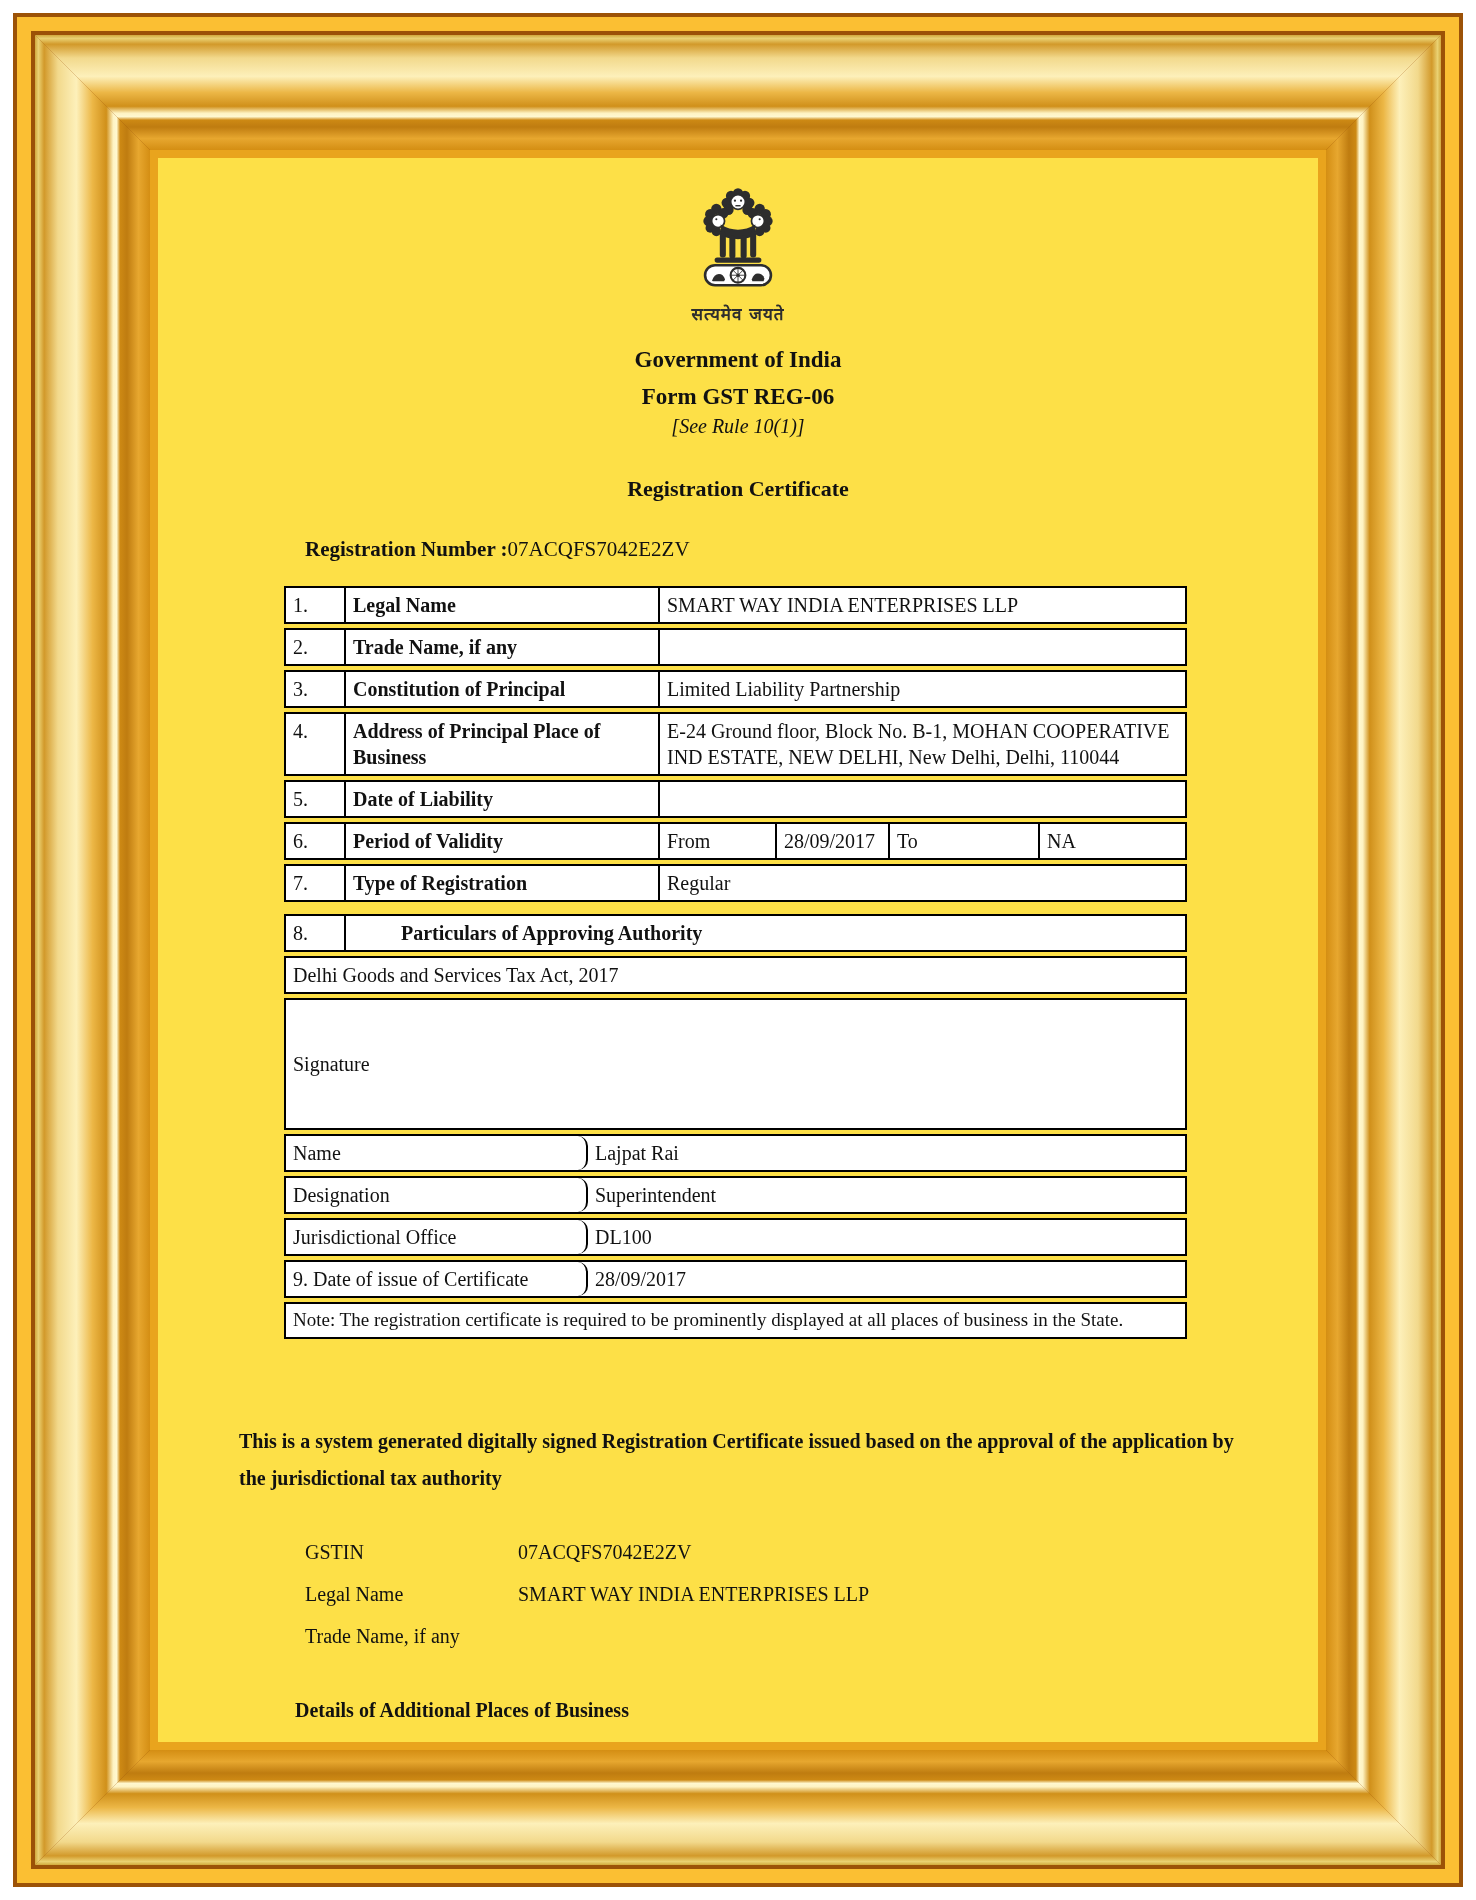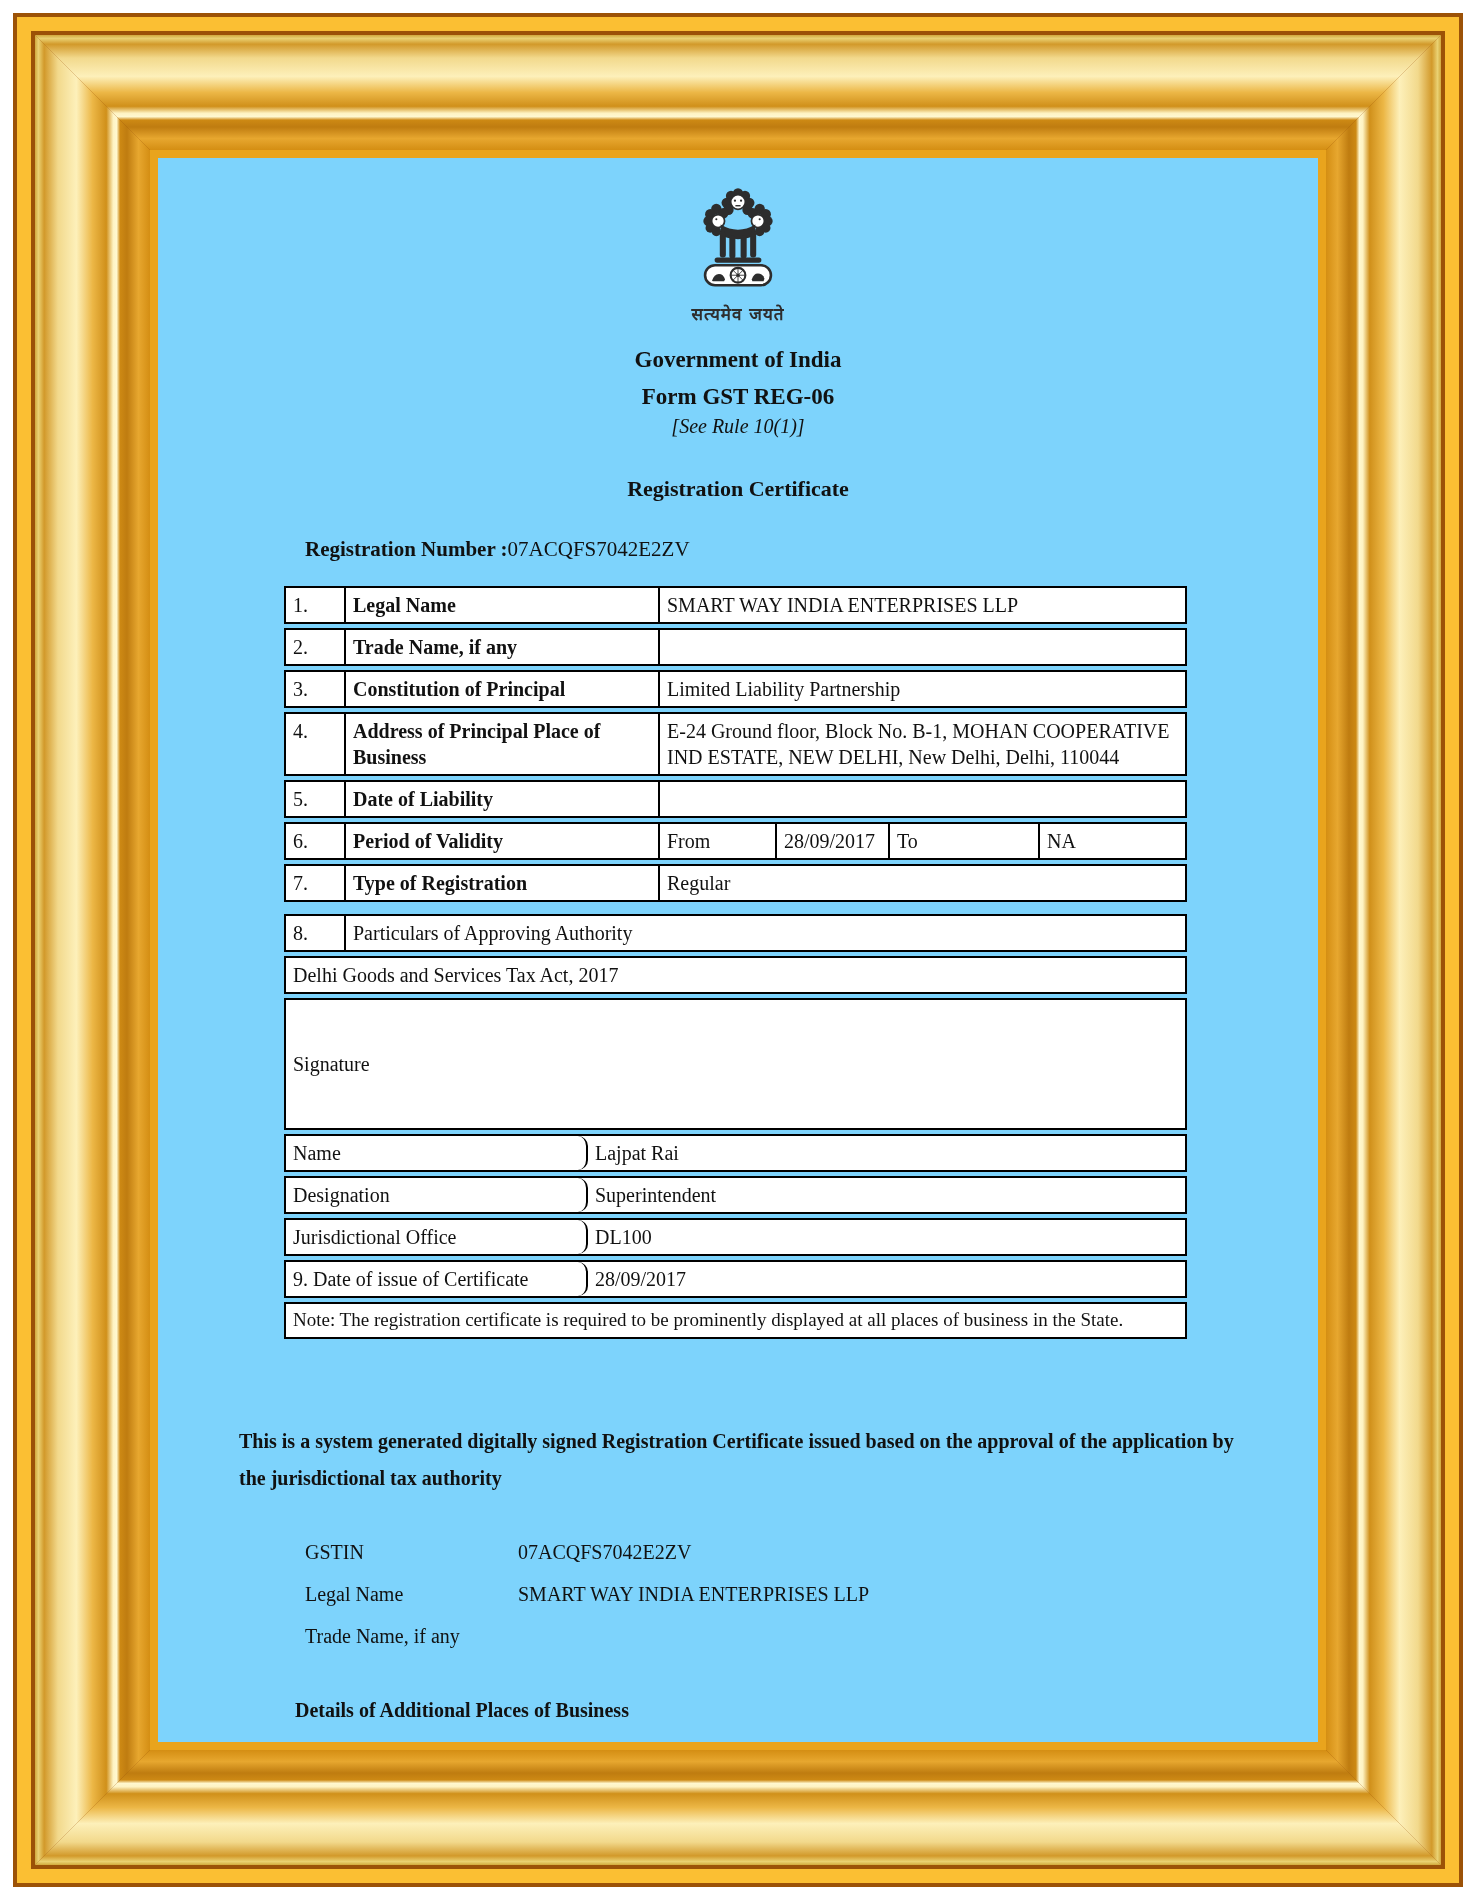--- a/index.html
+++ b/index.html
@@ -24,42 +24,42 @@
   .m-bottom { bottom:0; left:0; right:0; height:115px;
               background:linear-gradient(to top, var(--gstops));
               clip-path:polygon(115px 0, calc(100% - 115px) 0, 100% 100%, 0 100%); }
   .m-left   { left:0; top:0; bottom:0; width:115px;
               background:linear-gradient(to right, var(--gstops));
               clip-path:polygon(0 0, 100% 115px, 100% calc(100% - 115px), 0 100%); }
   .m-right  { right:0; top:0; bottom:0; width:115px;
               background:linear-gradient(to left, var(--gstops));
               clip-path:polygon(0 115px, 100% 0, 100% 100%, 0 calc(100% - 115px)); }
   .f-goldin { position:absolute; inset:115px; background:#e9a41d; }
-  .doc      { position:absolute; inset:8px; background:#7dd3fc; overflow:hidden; }
+  .doc      { position:absolute; inset:8px; background:#fde047; overflow:hidden; }
 
   
   .center { text-align:center; }
   .emblem-wrap { padding-top:28px; text-align:center; }
   .motto { font-family:"DejaVu Sans", sans-serif; font-size:17px; font-weight:bold;
            color:#2d2d2d; margin-top:2px; letter-spacing:1px; }
   .h-gov   { margin-top:22px; font-size:23px; font-weight:bold; }
   .h-form  { margin-top:11px; font-size:23px; font-weight:bold; }
   .h-rule  { margin-top:5px;  font-size:20px; font-style:italic; }
   .h-title { margin-top:38px; font-size:22px; font-weight:bold; }
   .reg-line { margin-top:35px; margin-left:147px; font-size:21px; }
   .reg-line .lab { font-weight:bold; }
 
   .tables { margin-left:126px; width:903px; margin-top:24px; font-size:20px; }
   .trow { display:flex; border:2px solid #000; margin-top:4px; min-height:34px;
           align-items:stretch; background:#fff; box-sizing:border-box; }
   .c { padding:4px 7px; line-height:1.3; box-sizing:border-box; }
   .c-no    { flex:0 0 60px;  border-right:2px solid #000; }
   .c-lbl   { flex:0 0 314px; border-right:2px solid #000; font-weight:bold; }
   .c-val   { flex:1 1 auto; }
-  .c-lbl8  { flex:1 1 auto; font-weight:normal; }
+  .c-lbl8  { flex:1 1 auto; font-weight:bold;margin-left:48px; }
   .c-from  { flex:0 0 117px; border-right:2px solid #000; }
   .c-fromv { flex:0 0 113px; border-right:2px solid #000; }
   .c-to    { flex:0 0 150px; border-right:2px solid #000; }
   .c-tov   { flex:1 1 auto; }
   .c-full  { flex:1 1 auto; }
   .gap-before { margin-top:12px; }
   .sig-row { min-height:132px; align-items:center; }
   .c2-lbl  { flex:0 0 302px; border-right:2px solid #000;border-radius:10px; }
   .note-row { font-size:19px; }
 

